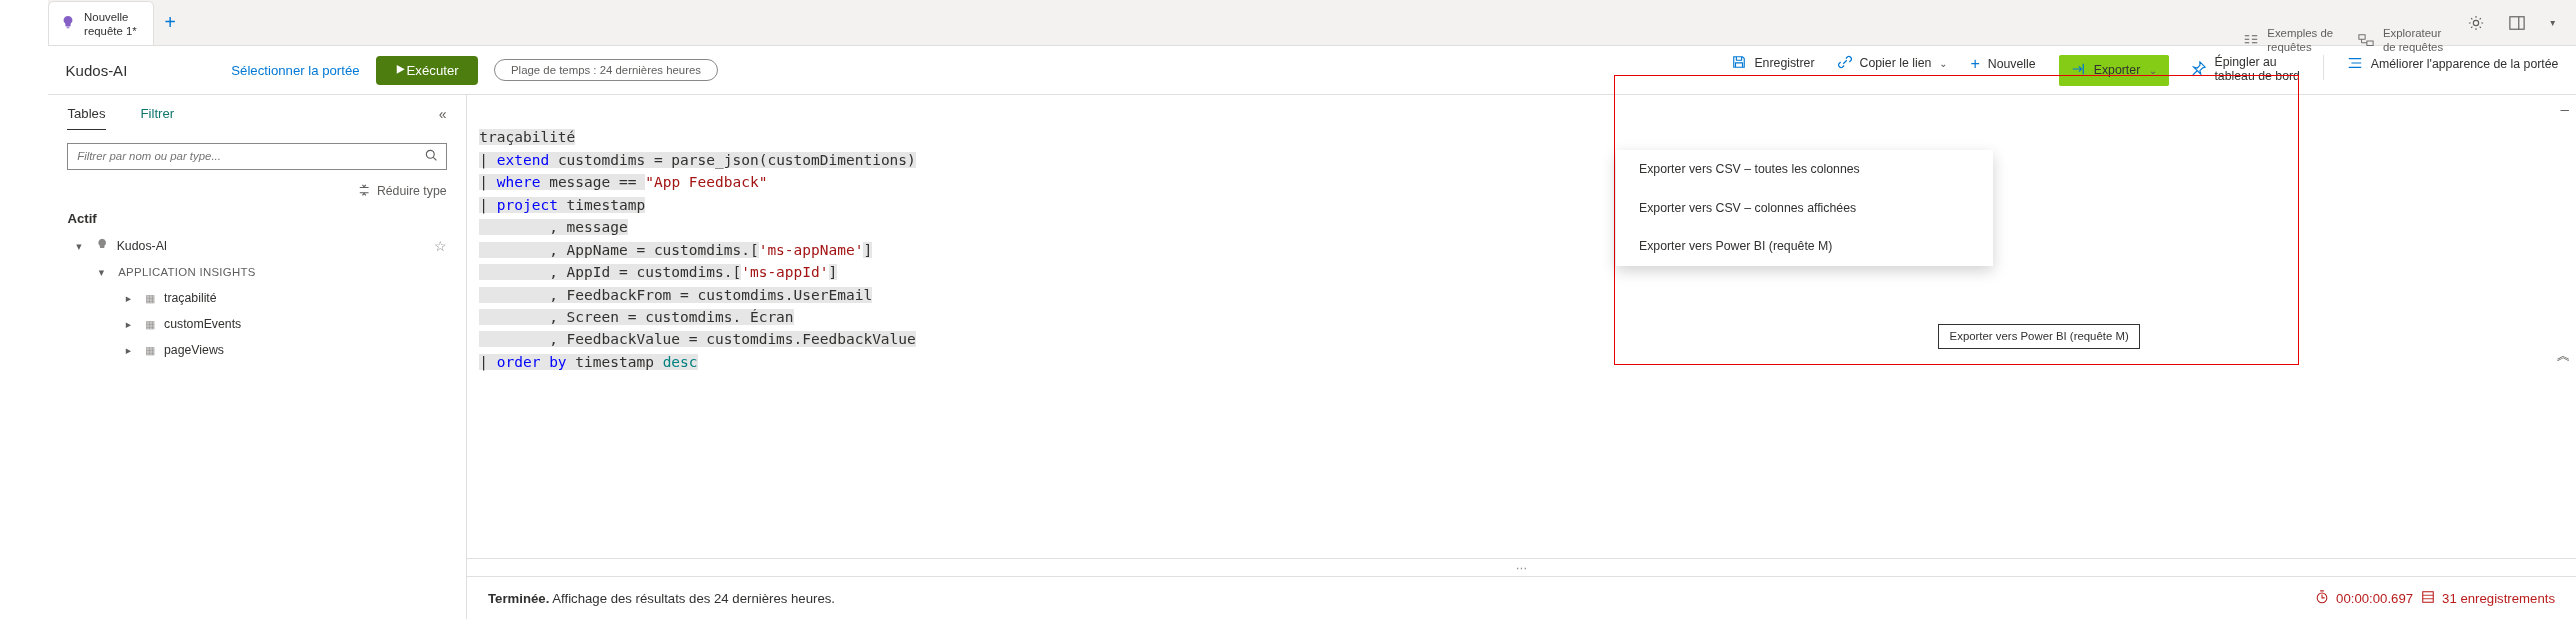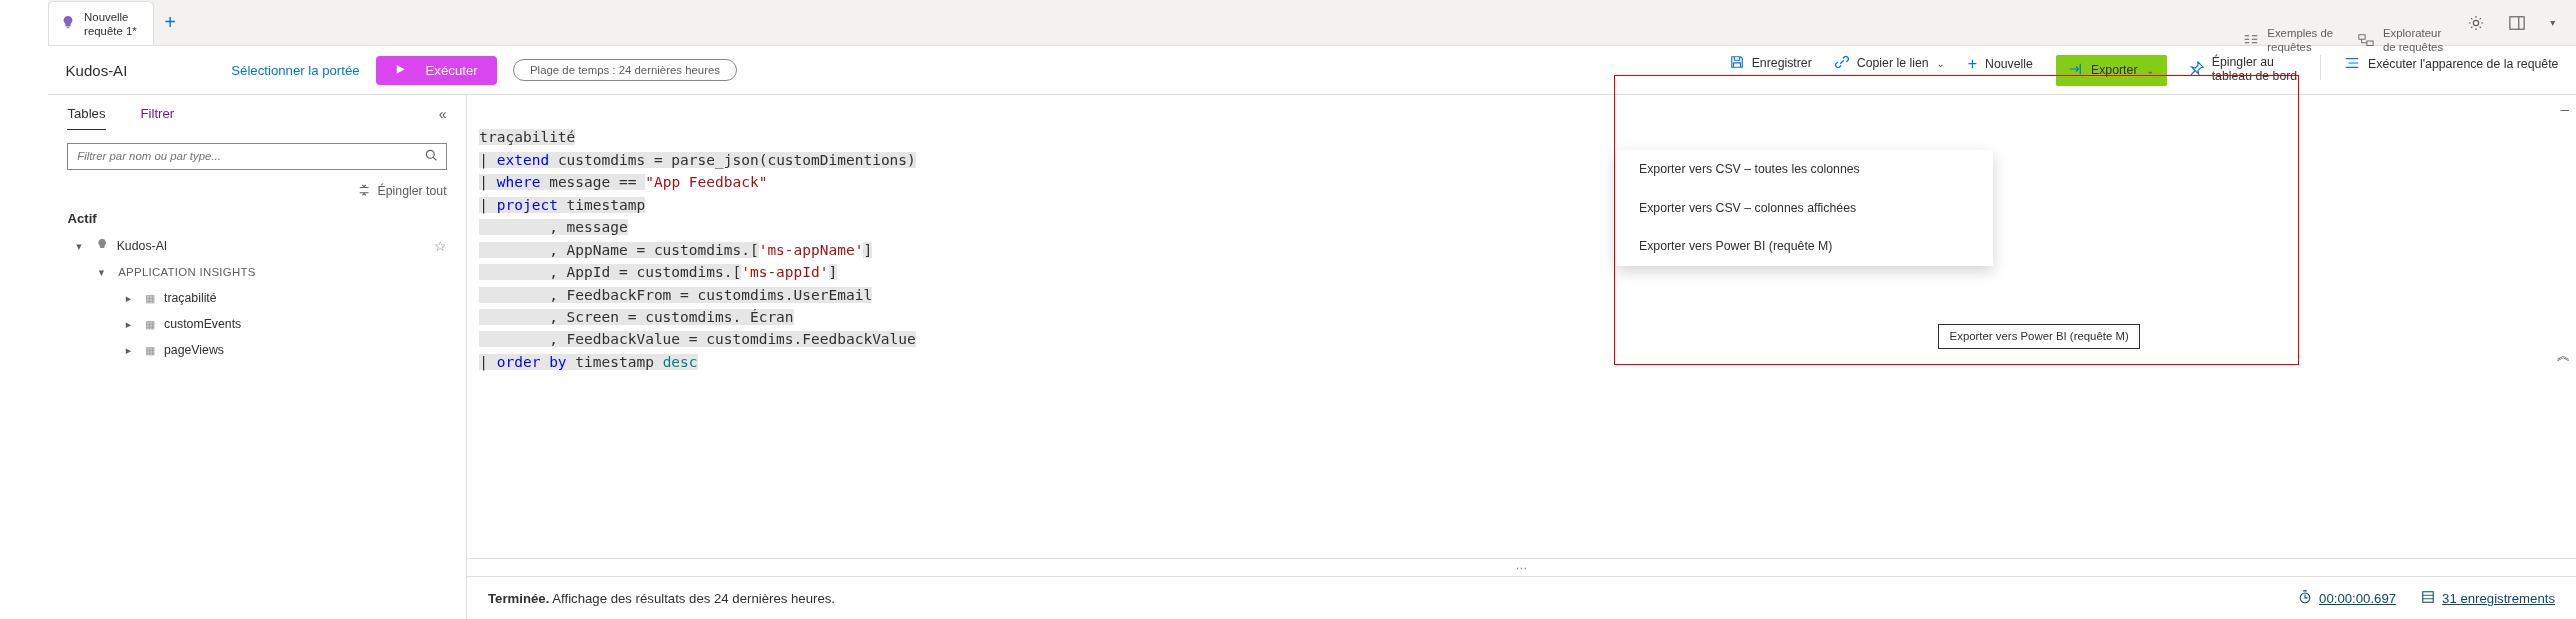--- a/index.html
+++ b/index.html
@@ -70,24 +70,24 @@
     align-items: center;
     height: 49px;
     border-bottom: 0.9px solid #e1dfdd;
     gap: 16px;
     padding: 0 17.6px;
     position: relative;
   }
   .scope-name { font-size: 15px; color: #323130; }
   .select-scope { color: #0078d4; cursor: pointer; font-size: 13.2px; margin-left: 88px; }
   .run-btn {
-    background: #d946ef; color: #fff;
+    background: #4d7c0f; color: #fff;
     border: none; border-radius: 4px;
     padding: 7px 19.4px; font-size: 13.2px;
-    display: flex; align-items: center; gap: 20px;
+    display: flex; align-items: center; gap: 1px;
     cursor: pointer;
   }
   .time-range {
     border: 0.9px solid #8a8886;
     border-radius: 16px;
     padding: 4.4px 16px;
     font-size: 11.4px;
     color: #605e5c;
   }
   .toolbar-right {
@@ -119,21 +119,21 @@
     border-right: 0.9px solid #e1dfdd;
     display:flex; flex-direction:column;
     padding: 0 0px;
   }
   .left-tabs {
     display:flex; align-items:flex-start; gap:35px;
     padding: 10.6px 19.4px 0 19.4px;
   }
   .left-tab { font-size:13.2px; padding-bottom:8.8px; cursor:pointer; color:#605e5c; }
   .left-tab.active { color:#323130; border-bottom:1.8px solid #323130; }
-  .left-tab.alt { color:#701a75; }
+  .left-tab.alt { color:#0f766e; }
   .left-collapse { margin-left:auto; font-size:14px; color:#605e5c; cursor:pointer; }
   .filter-box {
     margin: 12.3px 19.4px;
     display:flex; align-items:center;
     border:0.9px solid #8a8886;
     padding:5.3px 8.8px;
   }
   .filter-box input {
     flex:1; border:none; outline:none; font-size:11.4px; color:#605e5c; font-style:italic;
   }
@@ -183,21 +183,21 @@
 
   
   .status {
     height: 44px;
     border-top:0.9px solid #e1dfdd;
     display:flex; align-items:center;
     padding: 0 21px;
     gap:14px;
     font-size:13.2px;
   }
-  .status-right { margin-left:auto; display:flex; align-items:center; gap:25px; color:#0c4a6e;text-decoration:underline; }
+  .status-right { margin-left:auto; display:flex; align-items:center; gap:8px; color:#b91c1c; }
   .right-chevup {
     position:absolute; right:5.3px; top: 48%; font-size:14px; color:#605e5c; cursor:pointer;
   }
 
   
   .red-box {
     position:absolute;
     border: 1.8px solid #e60000;
     pointer-events:none;
     z-index: 5;
@@ -333,21 +333,21 @@
         <span style="white-space:pre; line-height:1.2">Épingler au
 tableau de bord</span>
       </div>
       <div class="vdiv"></div>
       <div class="tbtn">
         <span class="iicon">
           <svg width="16" height="16" viewBox="0 0 18 18">
               <path stroke="currentColor" stroke-width="1.4" d="M2 4h14M5 9h11M2 14h14"></path>
             </svg>
         </span>
-        <span>Exécuter l'apparence de la requête</span>
+        <span>Améliorer l'apparence de la portée</span>
       </div>
     </div>
   </div>
 
   <div class="main">
 
     <div class="left">
       <div class="left-tabs">
         <div class="left-tab active">Tables</div>
         <div class="left-tab alt">Filtrer</div>
@@ -361,21 +361,21 @@
               <line x1="9.5" y1="9.5" x2="13" y2="13" stroke="currentColor" stroke-width="1.3"></line>
             </svg>
         </span>
       </div>
       <div class="reduce-row">
         <span>
           <svg width="12.3" height="12.3" viewBox="0 0 14 14">
               <path stroke="currentColor" stroke-width="1.3" fill="none" d="M2 4h10M2 10h10M5 1l2 2 2-2M5 13l2-2 2 2"></path>
             </svg>
         </span>
-        <span>Épingler tout</span>
+        <span>Réduire type</span>
       </div>
       <div class="group-hdr">Actif</div>
       <div class="tree">
         <div class="tree-row level1">
           <span class="caret">▾</span>
           <span class="bulb2">
             <svg width="12.3" height="12.3" viewBox="0 0 16 16">
                 <path fill="currentColor" d="M8 1a5 5 0 0 0-3 9v2a1 1 0 0 0 1 1h4a1 1 0 0 0 1-1v-2a5 5 0 0 0-3-9z"></path>
               </svg>
           </span>

